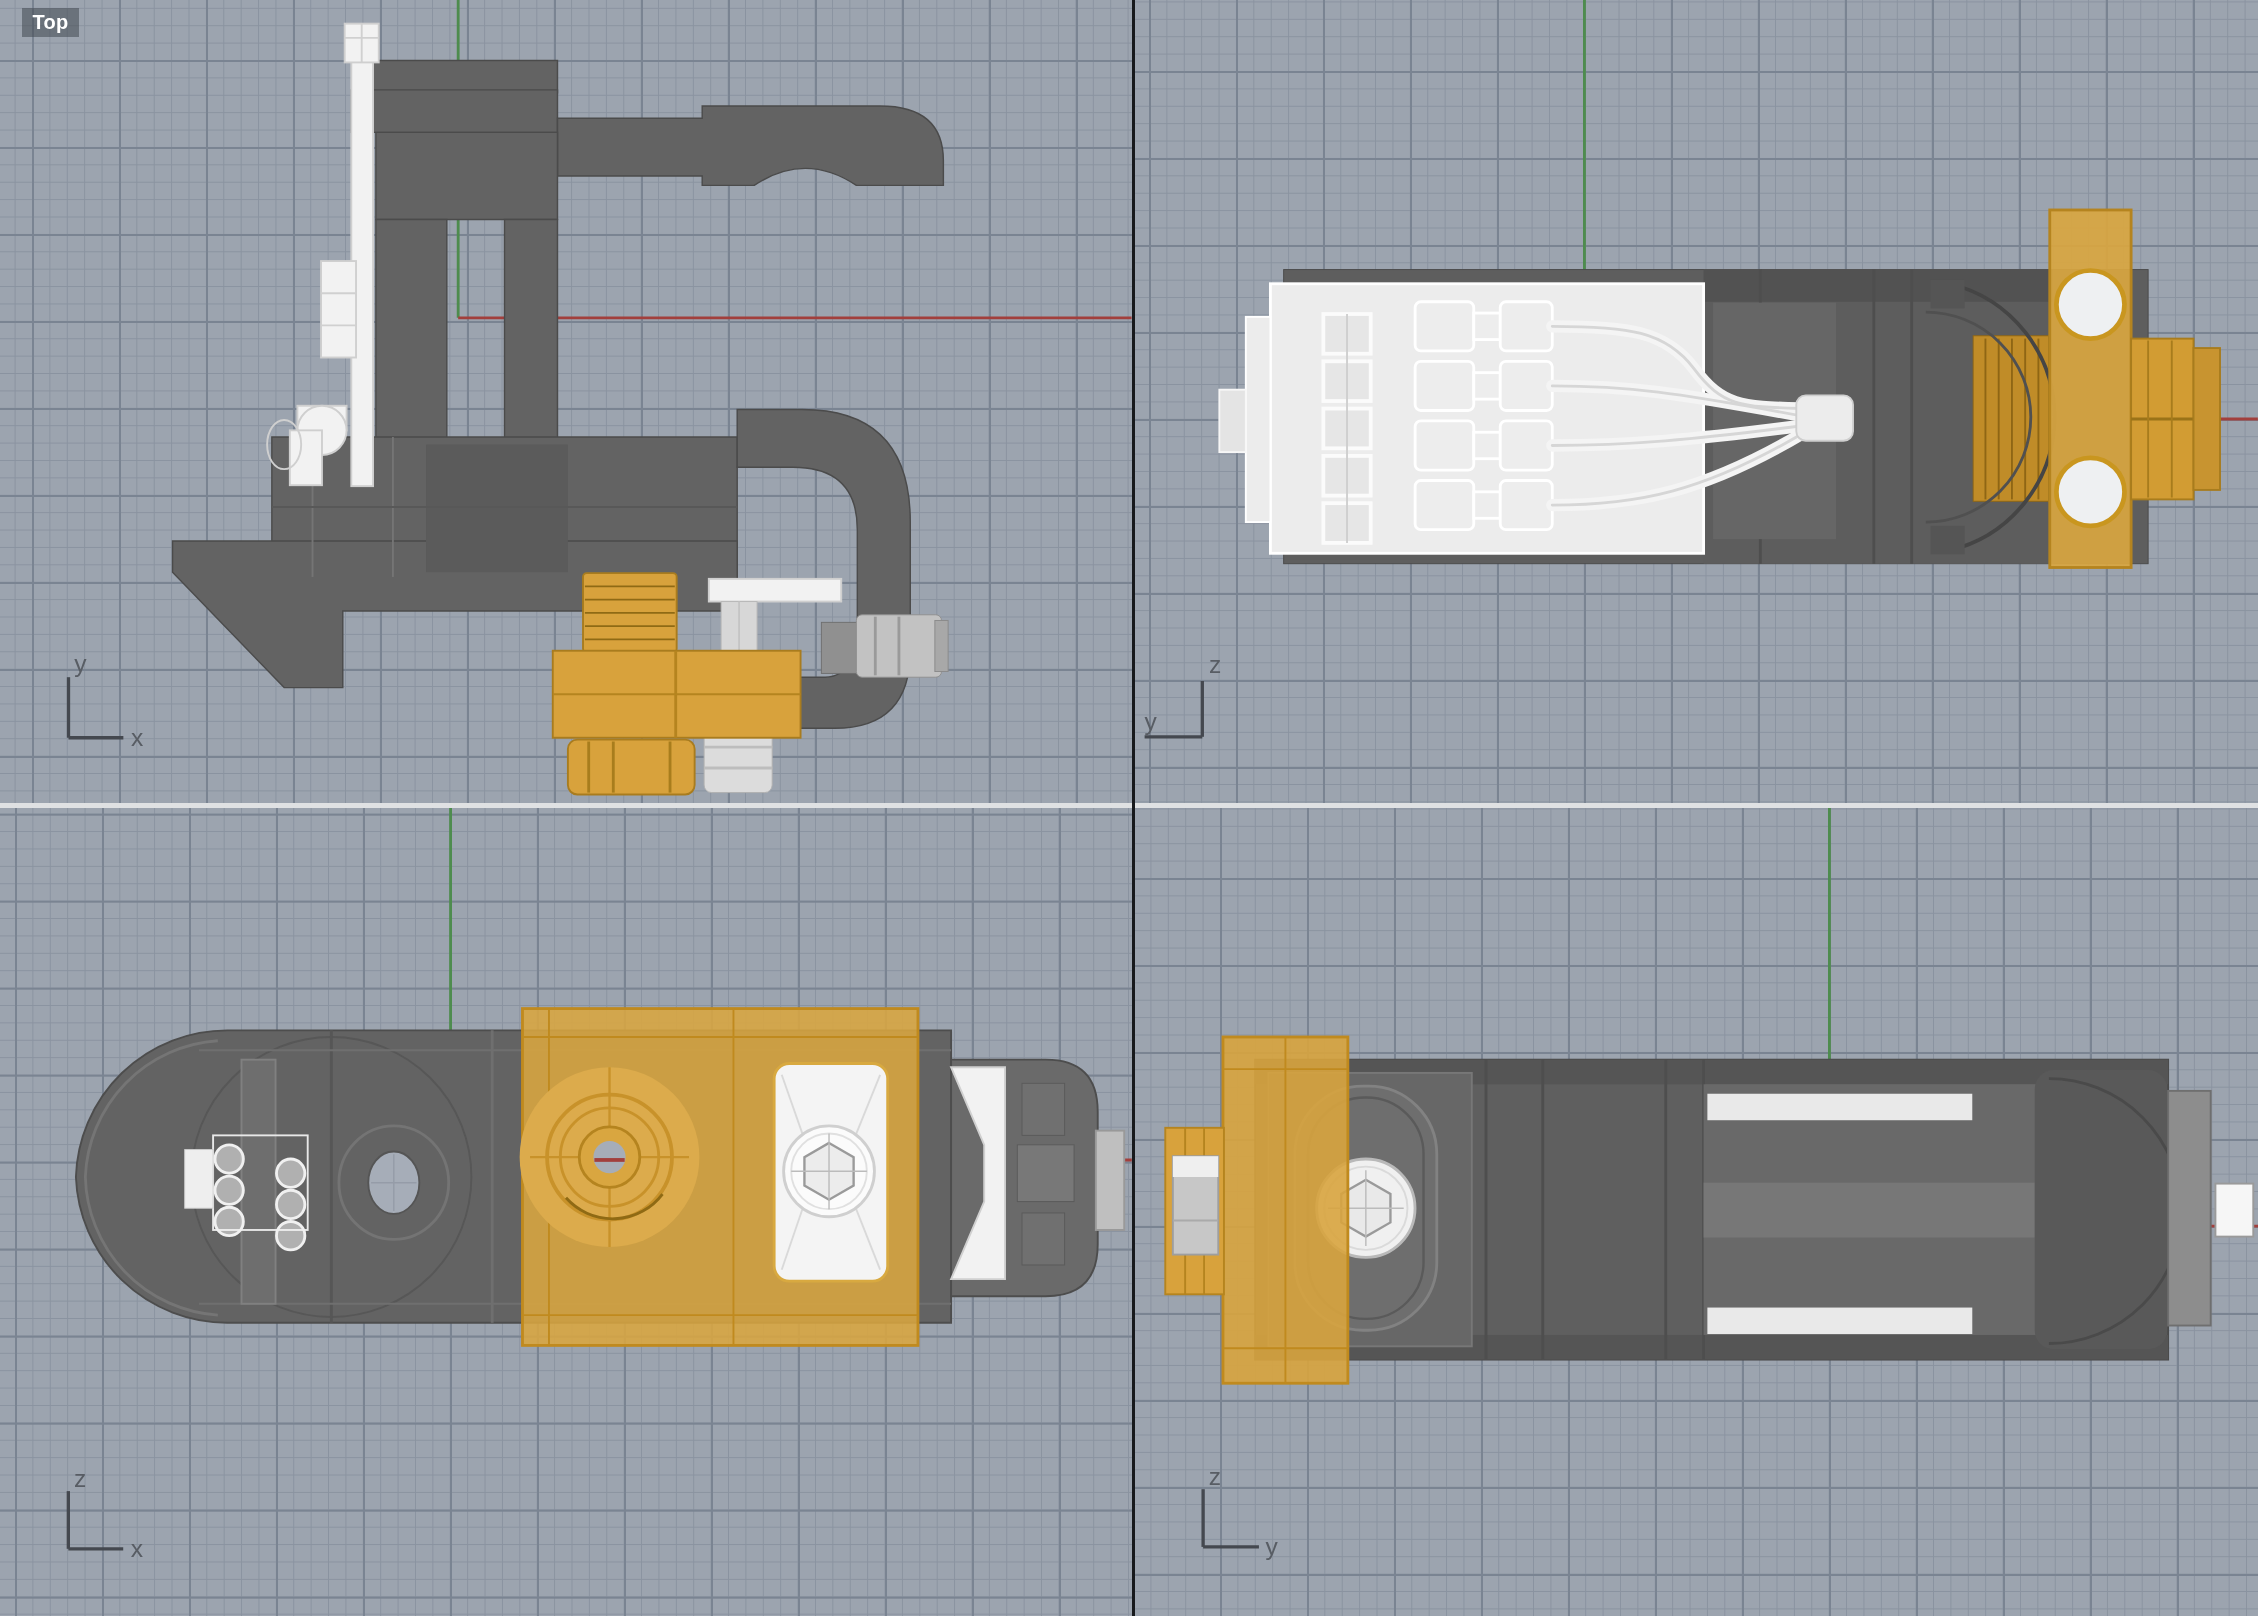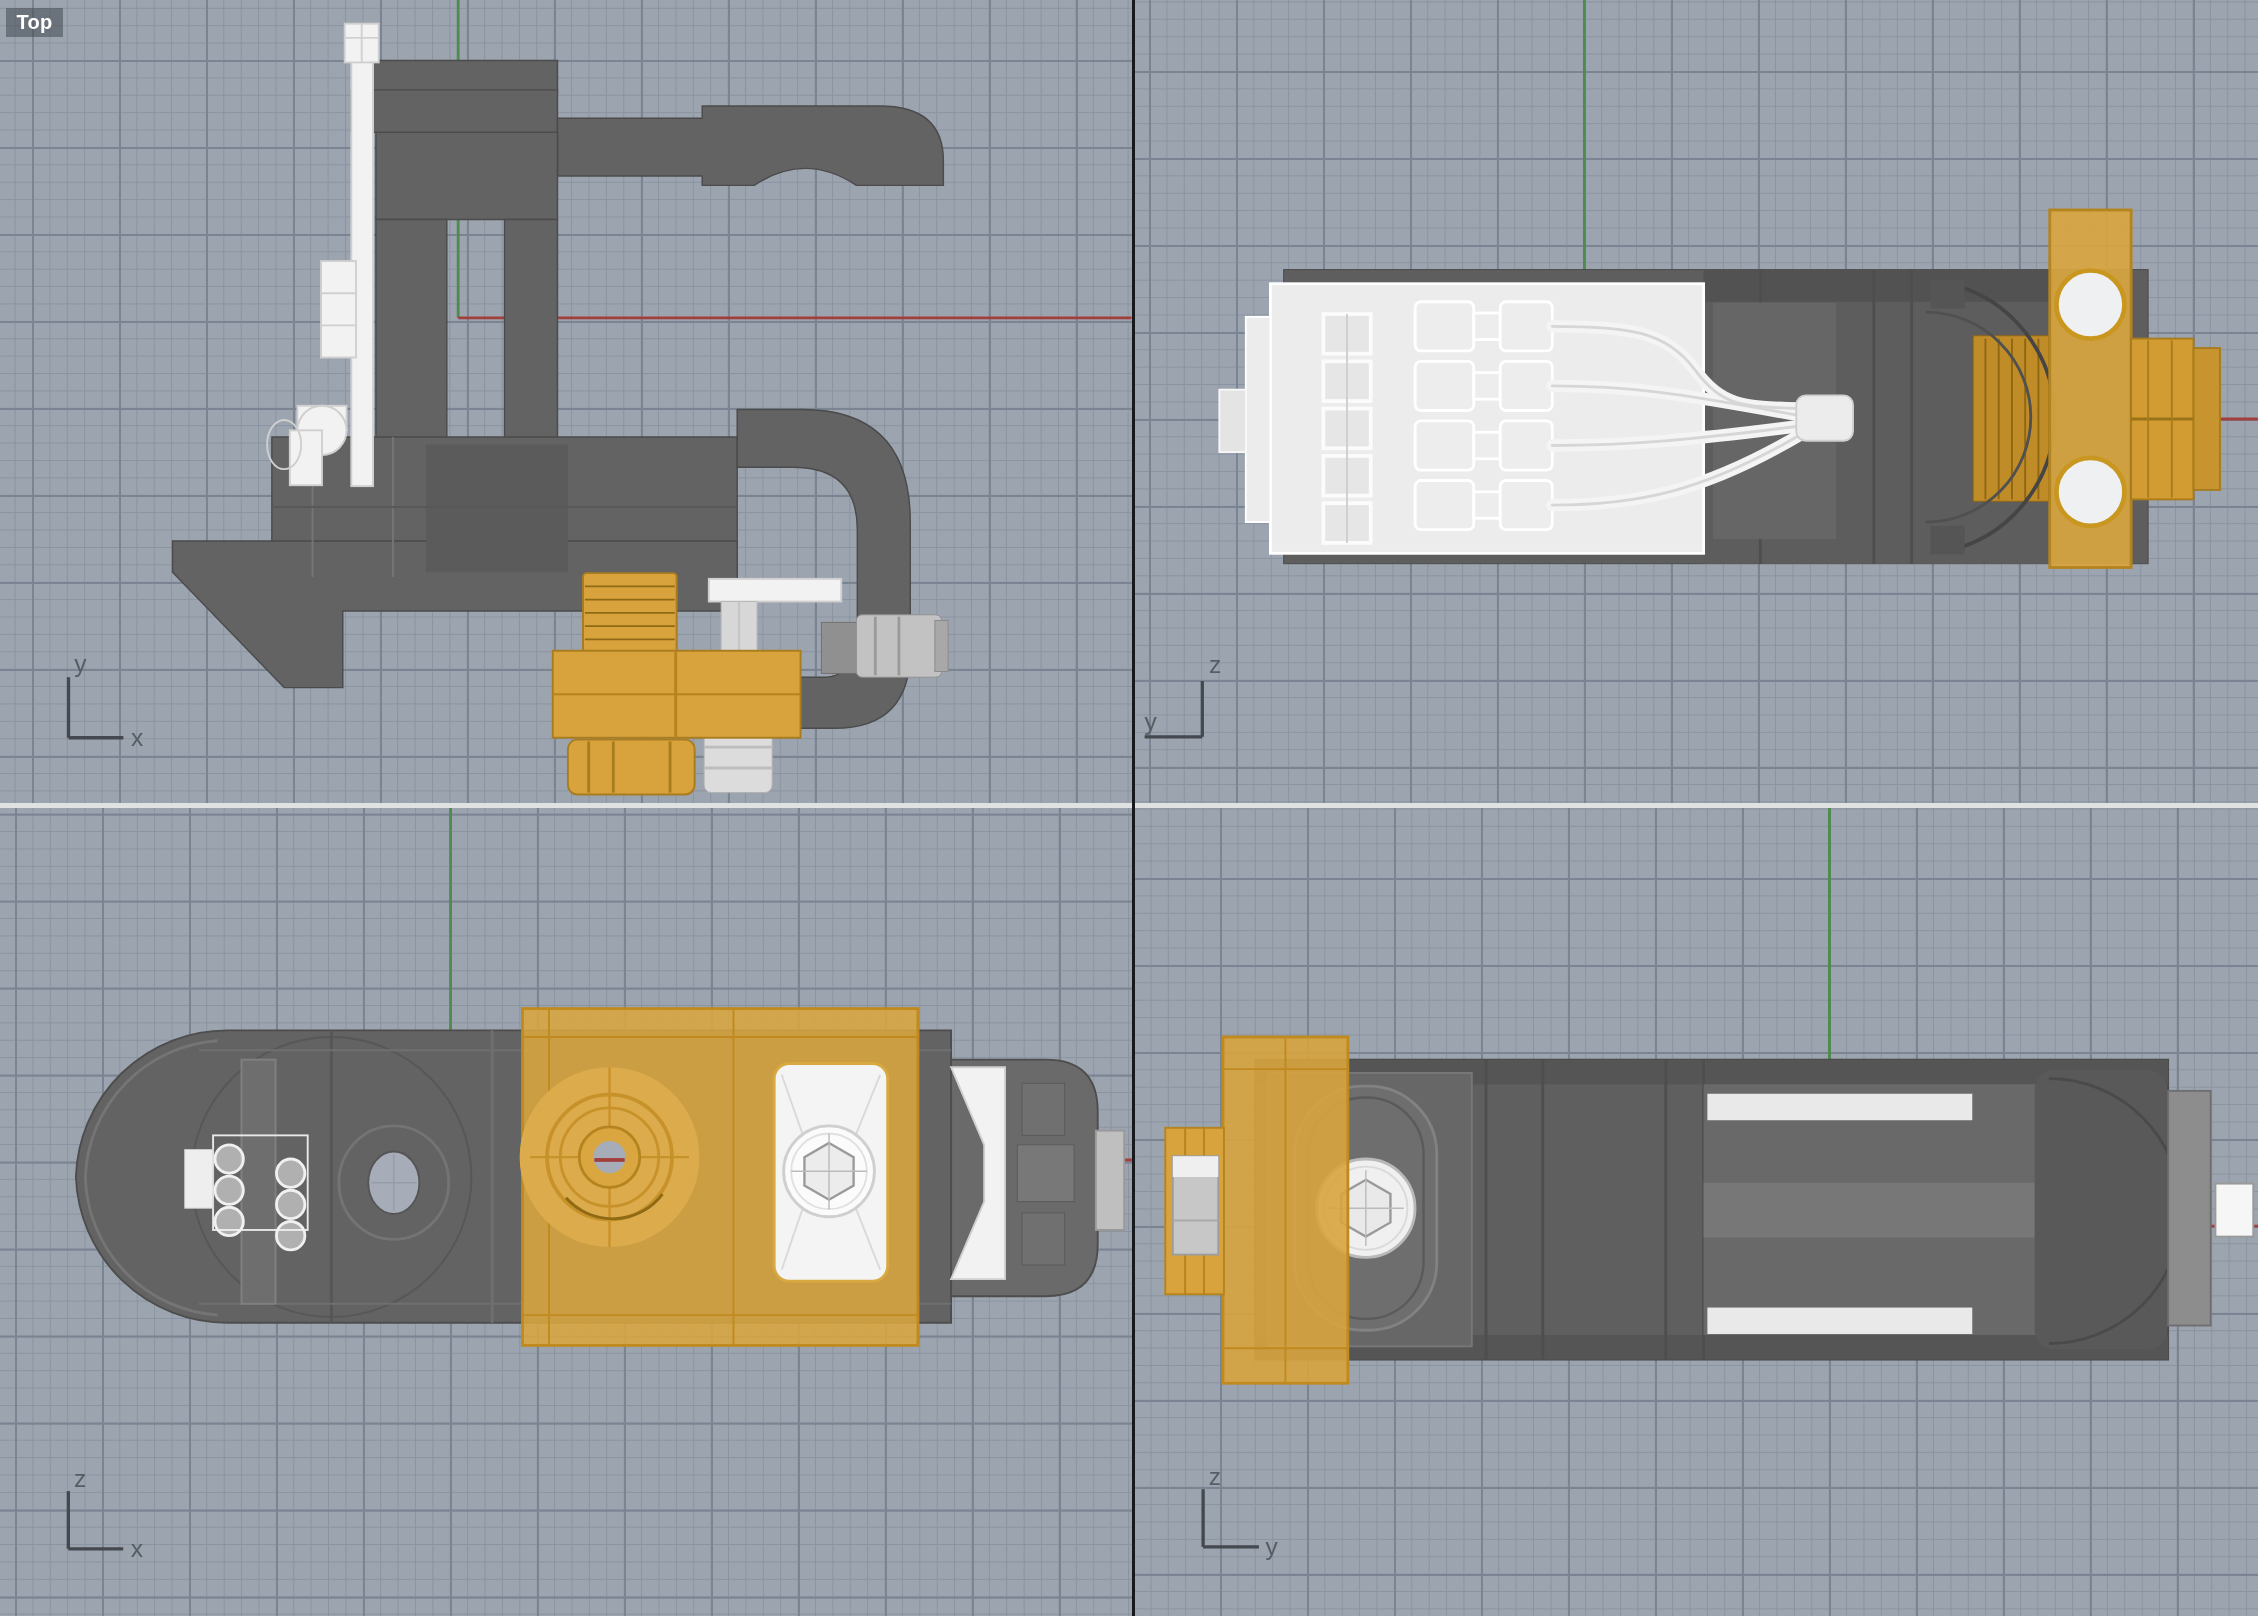--- a/index.html
+++ b/index.html
@@ -30,21 +30,21 @@
     background-size:87px 87px,87px 87px,17.4px 17.4px,17.4px 17.4px;}
   #vp-top   {left:0;   top:0;   width:1132px;height:803px;background-position:32px 60px;}
   #vp-left  {left:1135px;top:0; width:1123px;height:803px;background-position:14px 71px;}
   #vp-front {left:0;   top:808px;width:1132px;height:808px;background-position:15px 5.7px;}
   #vp-right {left:1135px;top:808px;width:1123px;height:808px;background-position:85px 70px;}
   .vpsvg{position:absolute;left:0;top:0;width:100%;height:100%;display:block;}
   #divider-h{position:absolute;left:0;top:803px;width:2258px;height:4.7px;background:var(--divider-h);}
   #divider-v{position:absolute;left:1132px;top:0;width:2.8px;height:1616px;background:var(--divider-v);}
   .vplabel{position:absolute;color:#fff;font-weight:bold;font-size:20px;line-height:1;
      padding:4.7px 10.4px;background:var(--label-bg);letter-spacing:0.3px;cursor:pointer;}
-  #label-top{left:6px;top:7.6px;}
+  #label-top{left:22px;top:7.6px;}
   .axis-widget text{font-size:26px;fill:#585d64;}
   .axis-widget line{stroke:#44484f;stroke-width:3.5;}
   .o-fill{fill:var(--orange);stroke:#a97c1e;stroke-width:2;}
   .d-fill{fill:var(--dark);stroke:#4b4b4b;stroke-width:1.5;}
   .w-fill{fill:var(--white-part);stroke:#cfcfcf;stroke-width:2;}
 </style>
 </head>
 <body>
 
 <div id="stage">

